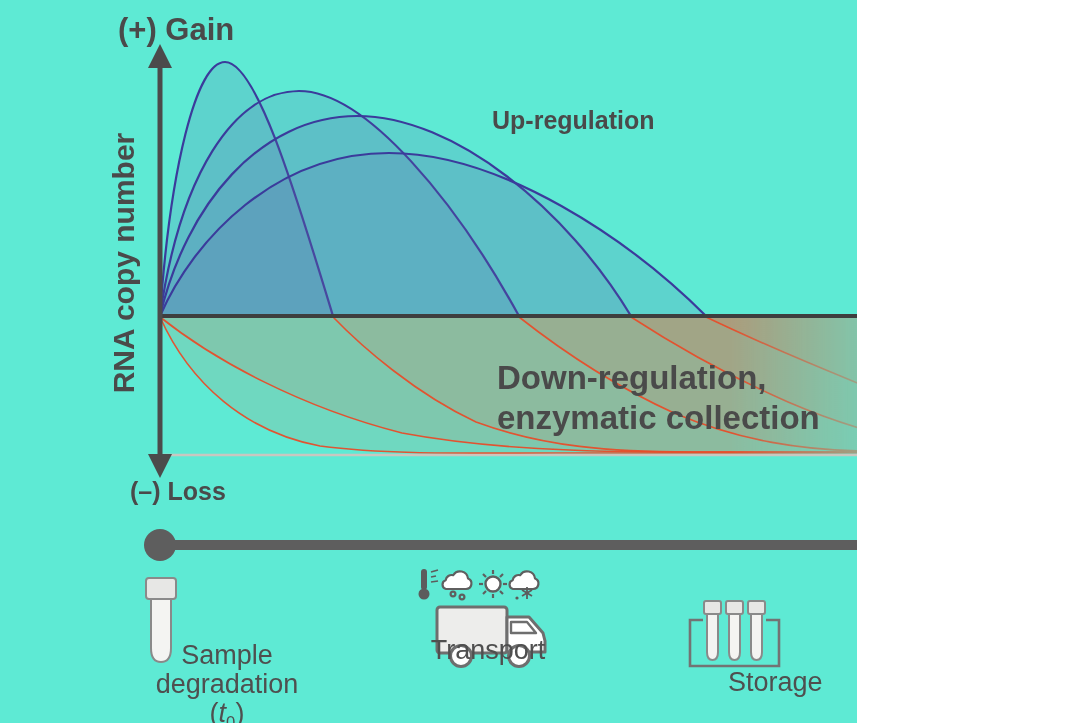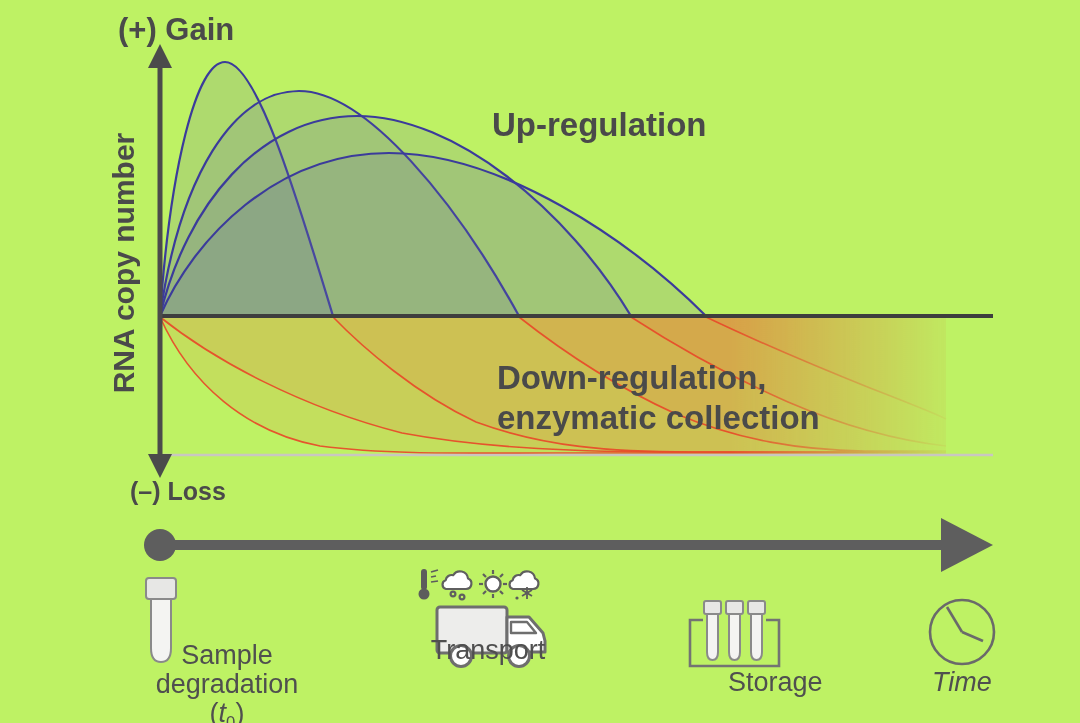--- a/index.html
+++ b/index.html
@@ -1,23 +1,23 @@
 <!DOCTYPE html>
 <html><head>
 <meta charset="utf-8">
 <style>
   html,body{margin:0;padding:0;background:#fff;}
-  #figure{position:relative;width:1080px;height:723px;background:#bef264;overflow:hidden;
+  #figure{position:relative;width:857px;height:723px;background:#5eead4;overflow:hidden;
           font-family:"Liberation Sans", sans-serif;}
   #figure svg{position:absolute;left:0;top:0;}
   .lbl{position:absolute;color:#4a4a4a;font-weight:bold;white-space:nowrap;}
   .lbl-gain{left:118px;top:12px;font-size:31px;}
   .lbl-loss{left:130px;top:477px;font-size:25px;}
   .lbl-y{left:124px;top:263px;font-size:30px;transform:translate(-50%,-50%) rotate(-90deg);}
-  .lbl-up{left:492px;top:106px;font-size:33px;text-align:center;}
+  .lbl-up{left:492px;top:106px;font-size:25px;text-align:center;}
   .lbl-down{left:497px;top:358px;font-size:33px;line-height:40px;}
   .cap{position:absolute;color:#4f4f4f;font-size:27px;font-weight:400;text-align:center;line-height:29px;}
   .cap-sample{left:138px;top:641px;width:178px;}
   .cap-transport{left:424px;top:636px;width:128px;}
   .cap-storage{left:728px;top:668px;width:94px;}
   .cap-time{left:924px;top:668px;width:76px;font-style:italic;}
   .cap i{font-style:italic;}
   .cap sub{font-size:0.62em;vertical-align:-0.35em;}
 </style>
 </head>

